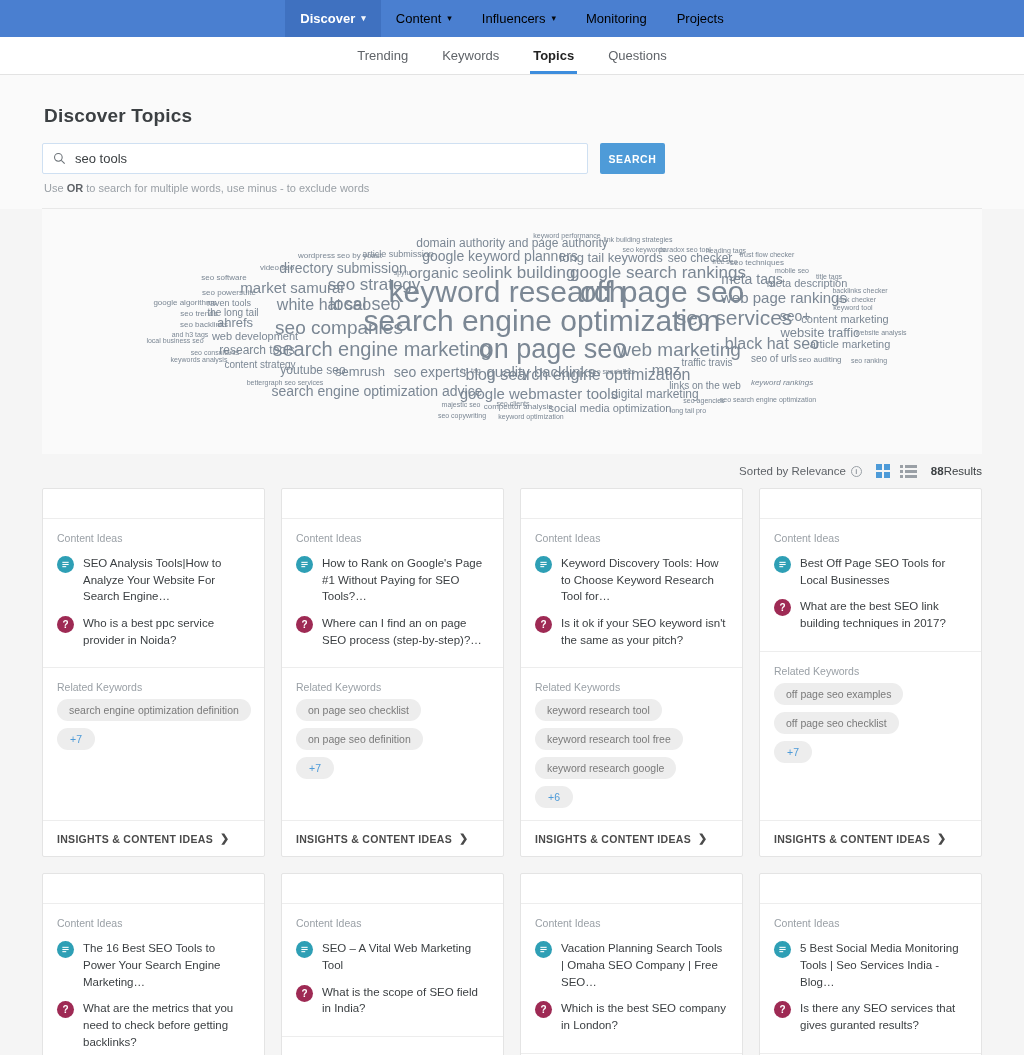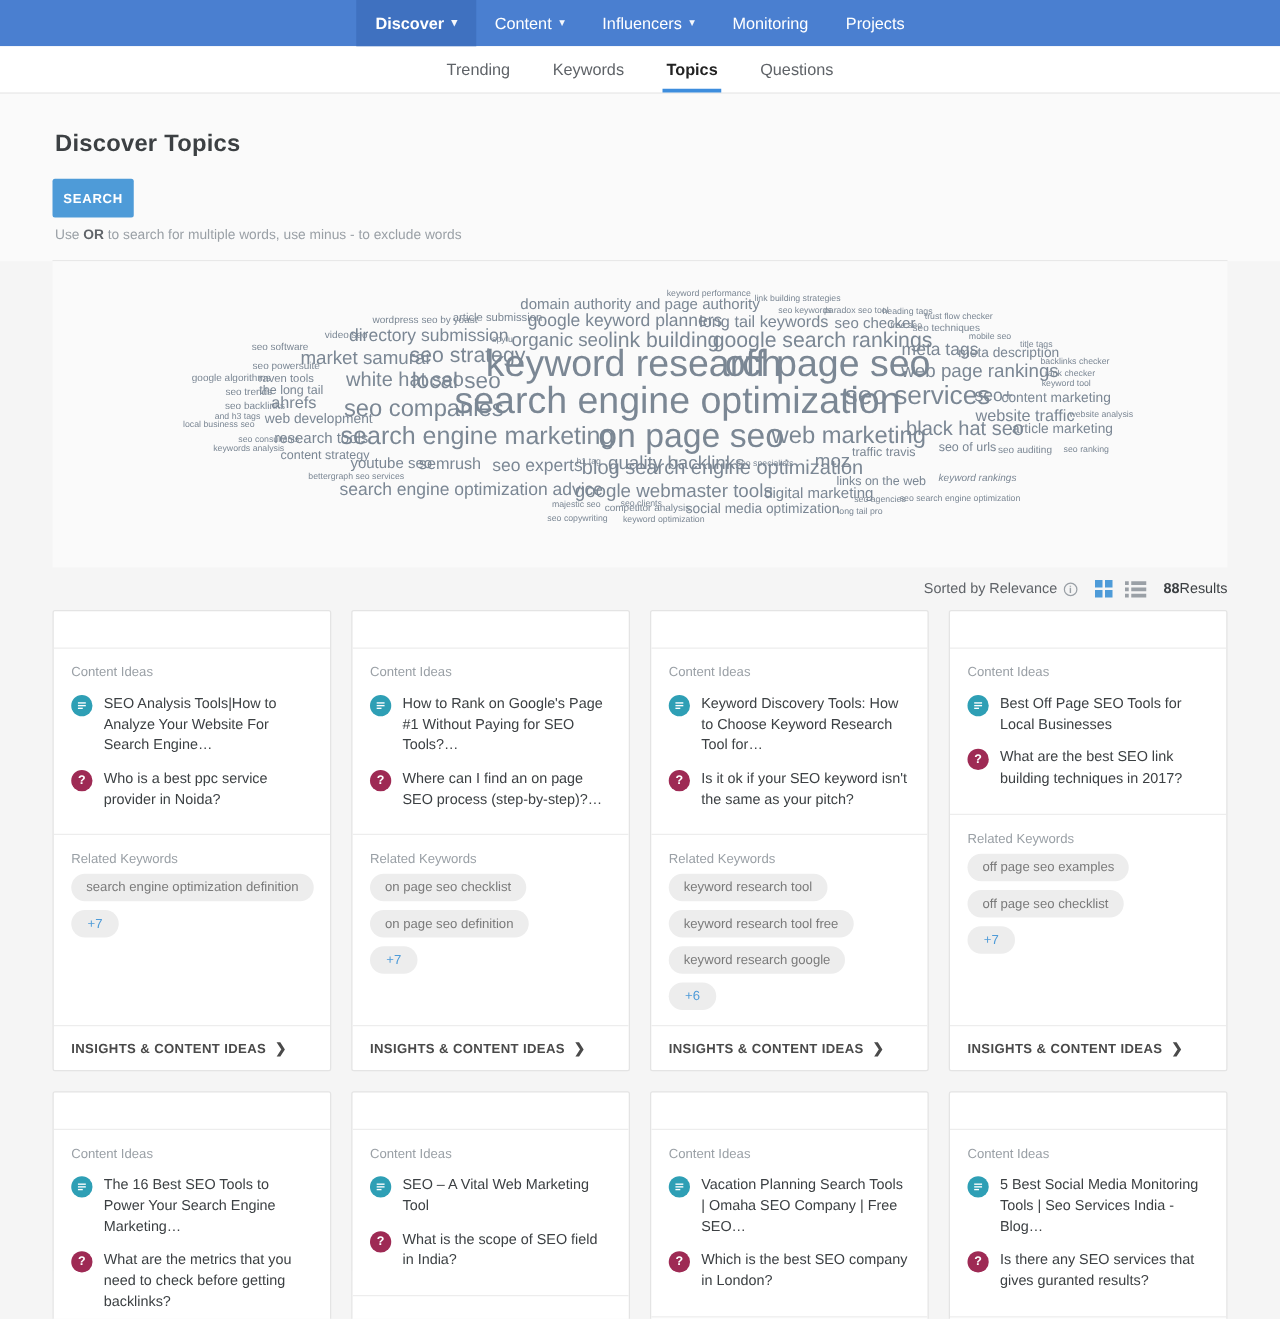--- a/index.html
+++ b/index.html
@@ -13,21 +13,21 @@
   }
 
   
   .topnav{
     height:37px; background:#4a7fd0; display:flex; align-items:stretch;
     justify-content:center;
   }
   .topnav-inner{ display:flex; align-items:stretch; }
   .nav-item{
     display:flex; align-items:center; gap:6px;
-    padding:0 15px; color:#ffffff; font-size:13px; cursor:pointer;
+    padding:0 15px; color:#000000; font-size:13px; cursor:pointer;
     white-space:nowrap;
   }
   .nav-item.active{ background:#3f71c0; color:#ffffff; font-weight:600; }
   .caret{ font-size:9px; line-height:1; opacity:.95; }
 
   
   .subnav{
     height:38px; background:#ffffff; border-bottom:1px solid #e3e3e3;
     display:flex; align-items:stretch; justify-content:center; gap:0;
   }
@@ -172,20 +172,29 @@
       <div class="subnav-item">Keywords</div>
       <div class="subnav-item active">Topics</div>
       <div class="subnav-item">Questions</div>
     </div>
 </div>
 
 <div class="panel">
   <div class="wrap">
     <h1 class="page-title">Discover Topics</h1>
     <div class="searchrow">
+      <div class="searchbox">
+        <span>
+          <svg width="13" height="13" viewBox="0 0 16 16">
+              <circle cx="6.6" cy="6.6" r="4.7" fill="none" stroke="#6b7177" stroke-width="1.3"></circle>
+              <line x1="10.2" y1="10.2" x2="14.4" y2="14.4" stroke="#6b7177" stroke-width="1.3"></line>
+            </svg>
+        </span>
+        <input class="val" value="seo tools" style="">
+      </div>
       <button class="searchbtn">SEARCH</button>
     </div>
     <div class="hint">
       <span>Use </span><b>OR</b><span> to search for multiple words, use minus - to exclude words</span>
     </div>
     <div class="rule"></div>
   </div>
 </div>
 
 <div class="cloud" id="cloud">

